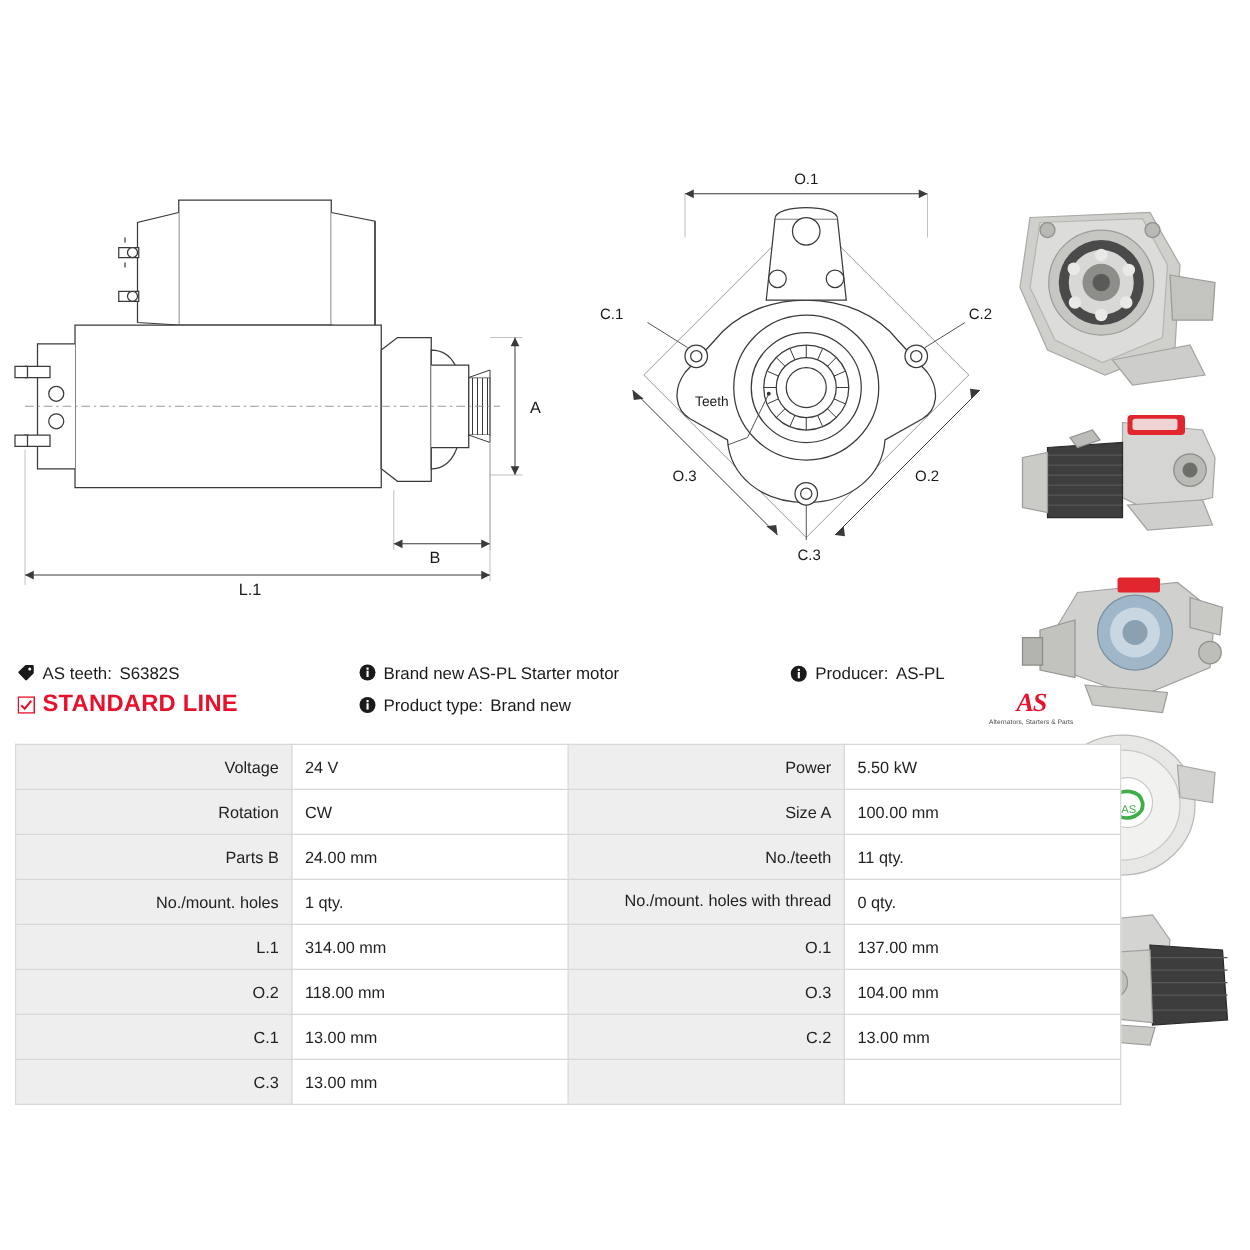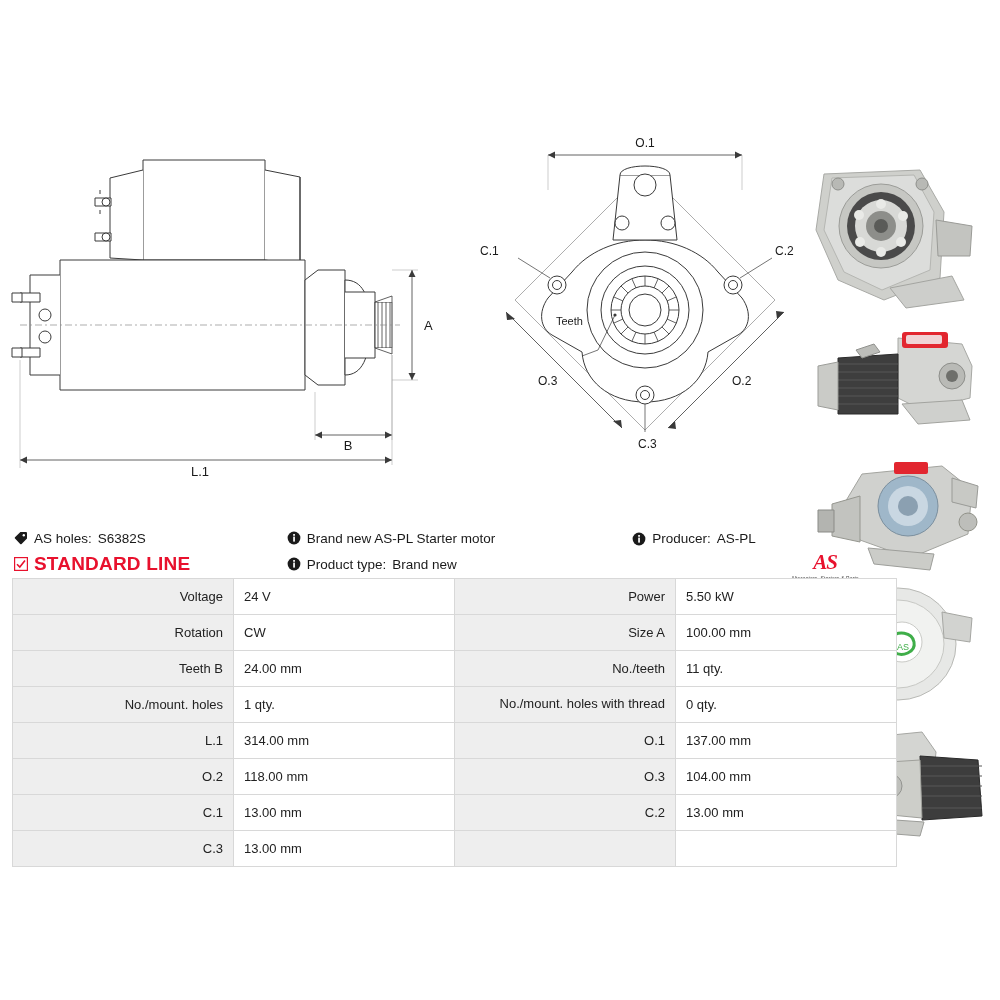--- a/index.html
+++ b/index.html
@@ -86,21 +86,21 @@
     font-size: 5.2px;
     color: #444;
     letter-spacing: .1px;
     margin-top: 2px;
   }
 
   
   table.specs {
     position: absolute;
     left: 12px;
-    top: 578px;
+    top: 595px;
     width: 800px;
     border-collapse: collapse;
     font-size: 13px;
     table-layout: fixed;
   }
   table.specs td {
     border: 1px solid #d8d8d8;
     height: 29px;
     padding: 3px 10px;
     vertical-align: middle;
@@ -374,21 +374,21 @@
   <div class="info">
 
     <div class="info-row">
       <div class="info-cell c1">
         <span class="ico">
           <svg width="14" height="14" viewBox="0 0 14 14">
             <path d="M1 6.2 L6.4 1 H12 a1 1 0 0 1 1 1 v5.5 L7.6 13 a1 1 0 0 1-1.4 0 L1 7.6 a1 1 0 0 1 0-1.4 Z" fill="#1a1a1a"></path>
             <circle cx="9.8" cy="4.2" r="1.2" fill="#ffffff"></circle>
           </svg>
         </span>
-        <span>AS holes:</span>
+        <span>AS teeth:</span>
         <span class="bold">S6382S</span>
       </div>
       <div class="info-cell c2">
         <span class="ico">
           <svg width="14" height="14" viewBox="0 0 14 14">
             <circle cx="7" cy="7" r="6.4" fill="#1a1a1a"></circle>
             <rect x="6.2" y="5.6" width="1.7" height="5" fill="#ffffff"></rect>
             <rect x="6.2" y="3" width="1.7" height="1.8" fill="#ffffff"></rect>
           </svg>
         </span>
@@ -445,21 +445,21 @@
         <td class="lbl">Power</td>
         <td class="val">5.50 kW</td>
       </tr>
       <tr>
         <td class="lbl">Rotation</td>
         <td class="val">CW</td>
         <td class="lbl">Size A</td>
         <td class="val">100.00 mm</td>
       </tr>
       <tr>
-        <td class="lbl">Teeth B</td>
+        <td class="lbl">Parts B</td>
         <td class="val">24.00 mm</td>
         <td class="lbl">No./teeth</td>
         <td class="val">11 qty.</td>
       </tr>
       <tr>
         <td class="lbl">No./mount. holes</td>
         <td class="val">1 qty.</td>
         <td class="lbl two-line">No./mount. holes with thread</td>
         <td class="val">0 qty.</td>
       </tr>

